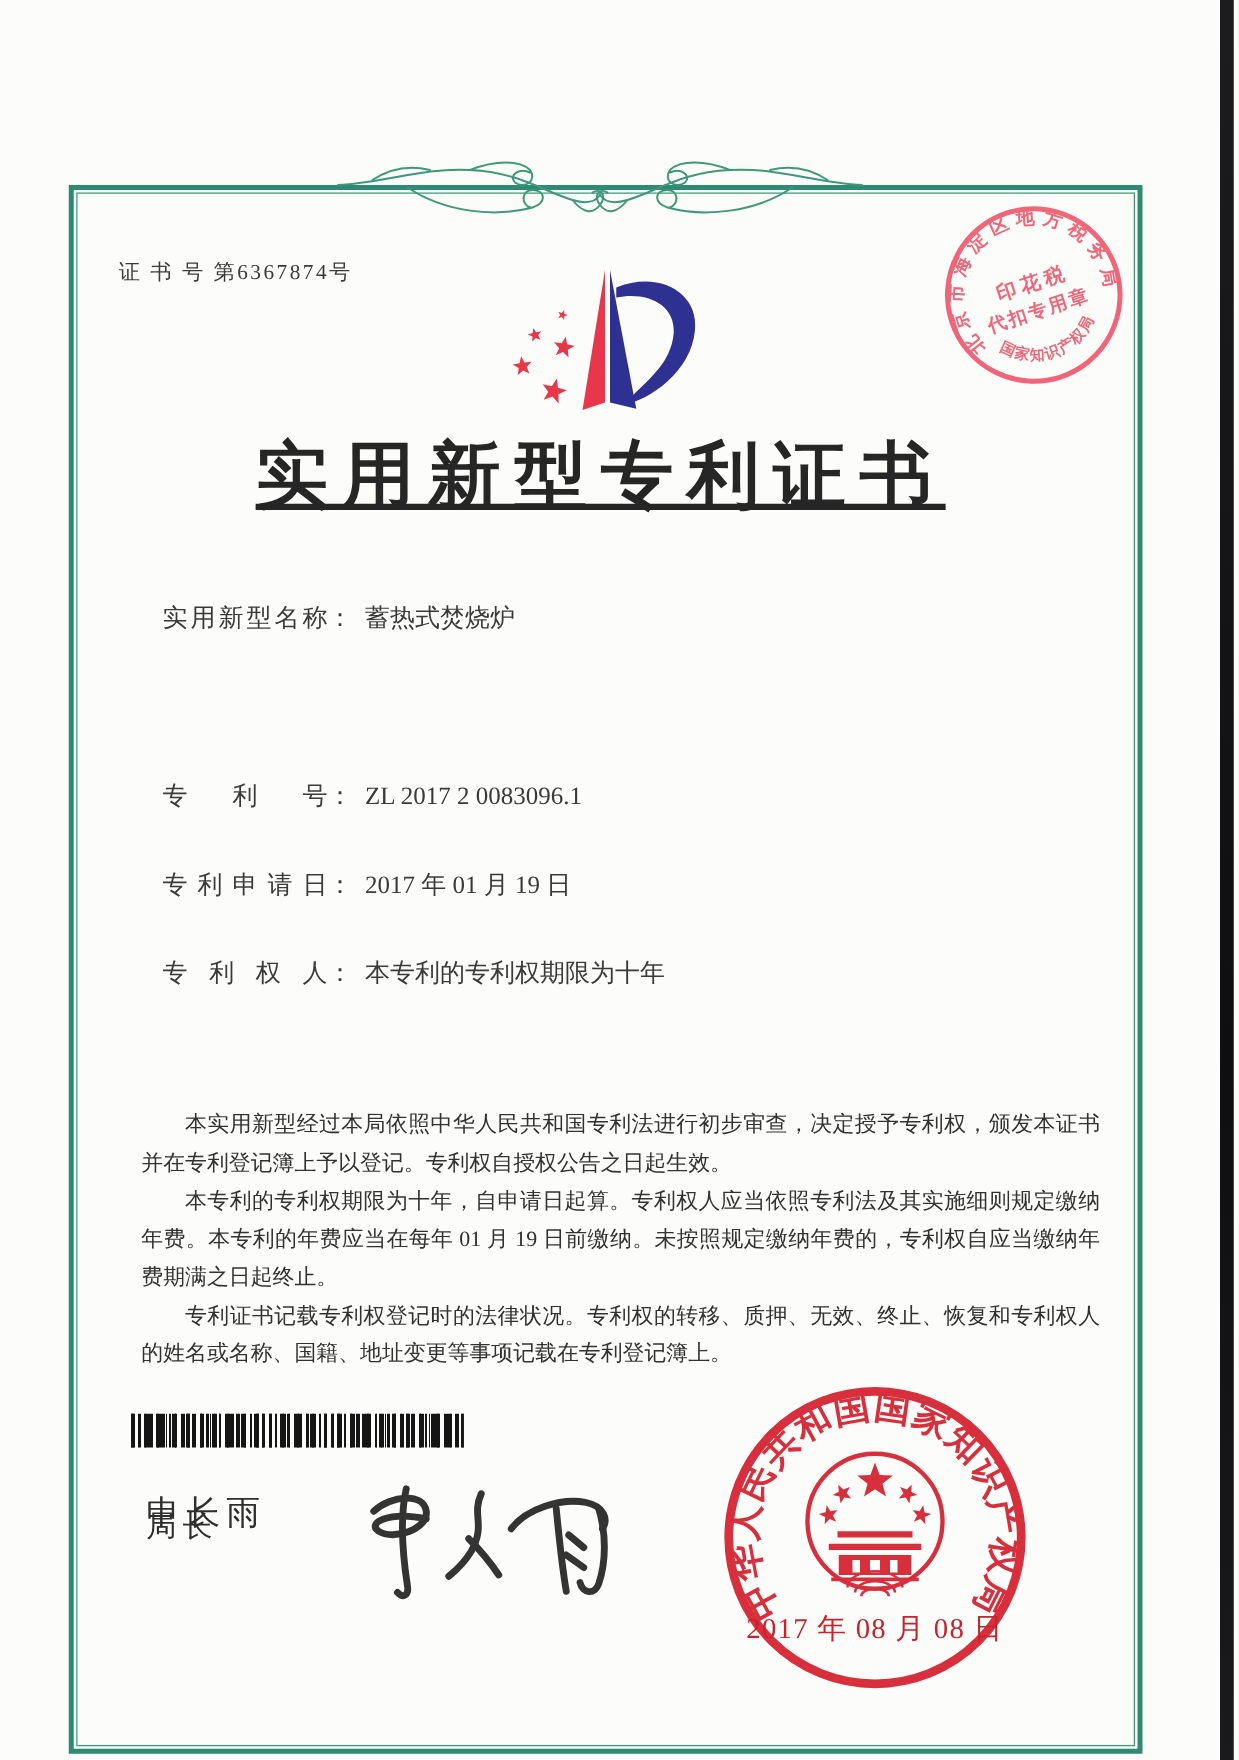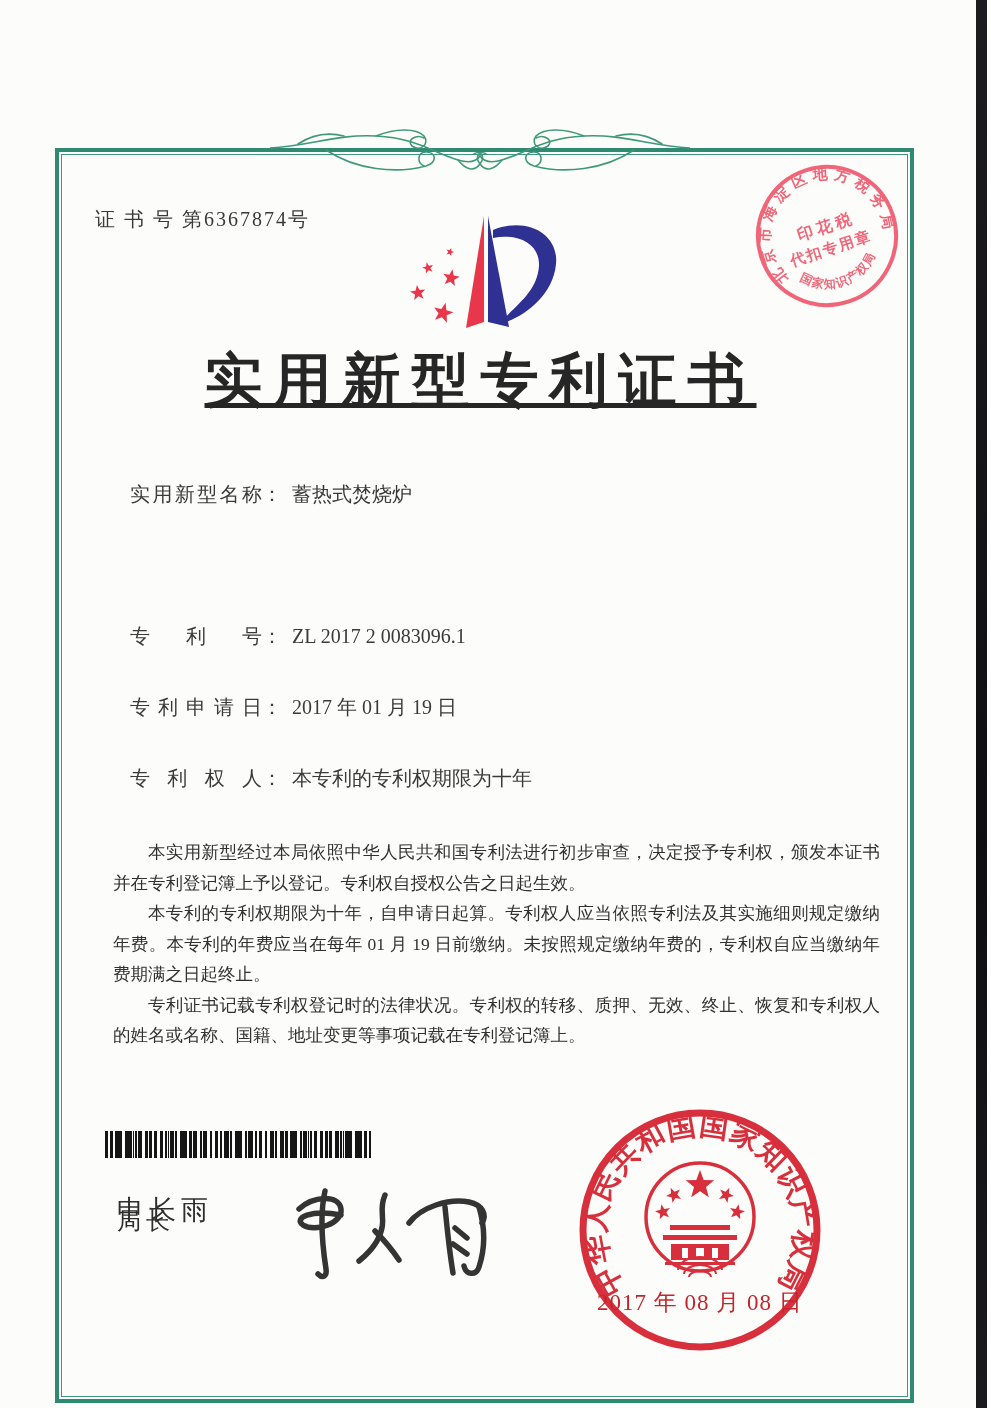--- a/index.html
+++ b/index.html
@@ -10,32 +10,32 @@
   }
   .scan-edge{position:absolute;right:4px;top:0;width:11px;height:1408px;
     background:linear-gradient(180deg,#1c1c1e,#0e0e10 60%,#1a1a1c);}
   
   .frame{position:absolute;left:55px;top:148px;width:851px;height:1247px;
     border:4px solid #2f8a72;}
   .frame-inner{position:absolute;left:2px;top:2px;right:2px;bottom:2px;
     border:1px solid #3f977c;}
   .ornament{position:absolute;left:270px;top:126px;width:420px;height:64px;}
   
-  .cert-no{position:absolute;left:95px;top:206px;font-size:20px;letter-spacing:2px;color:#3a3a3a;}
+  .cert-no{position:absolute;left:95px;top:206px;font-size:17px;letter-spacing:2px;color:#3a3a3a;}
   .logo{position:absolute;left:405px;top:200px;width:170px;height:136px;}
   .tax-stamp{position:absolute;left:752px;top:161px;width:150px;height:150px;
     transform:rotate(-18deg);opacity:.85;}
   .doc-title{position:absolute;left:55px;top:342px;width:851px;text-align:center;
     font-size:58px;font-weight:bold;letter-spacing:11px;color:#262626;text-decoration:underline;}
   
   .field{position:absolute;left:115px;font-size:20px;white-space:nowrap;color:#3a3a3a;margin-left:15px;}
   .flabel{display:inline-block;width:132px;text-align:justify;text-align-last:justify;vertical-align:bottom;}
   .fcolon{margin-right:10px;}
   
-  .body-text{position:absolute;left:113px;top:837px;width:767px;font-family:Liberation Serif, serif;}
+  .body-text{position:absolute;left:113px;top:884px;width:767px;font-family:Liberation Serif, serif;}
   .body-text p{margin:0;font-size:17.5px;line-height:30.5px;text-indent:2em;
     text-align:justify;color:#313131;}
   
   .barcode{position:absolute;left:105px;top:1131px;width:266px;height:27px;
     background:
       repeating-linear-gradient(90deg,#151515 0 2px,transparent 2px 5px),
       repeating-linear-gradient(90deg,#151515 0 1px,transparent 1px 7px),
       repeating-linear-gradient(90deg,#151515 0 3px,transparent 3px 11px);
   }
   .sig-title{position:absolute;left:117px;top:1205px;font-size:24px;letter-spacing:5px;color:#2e2e2e;}

